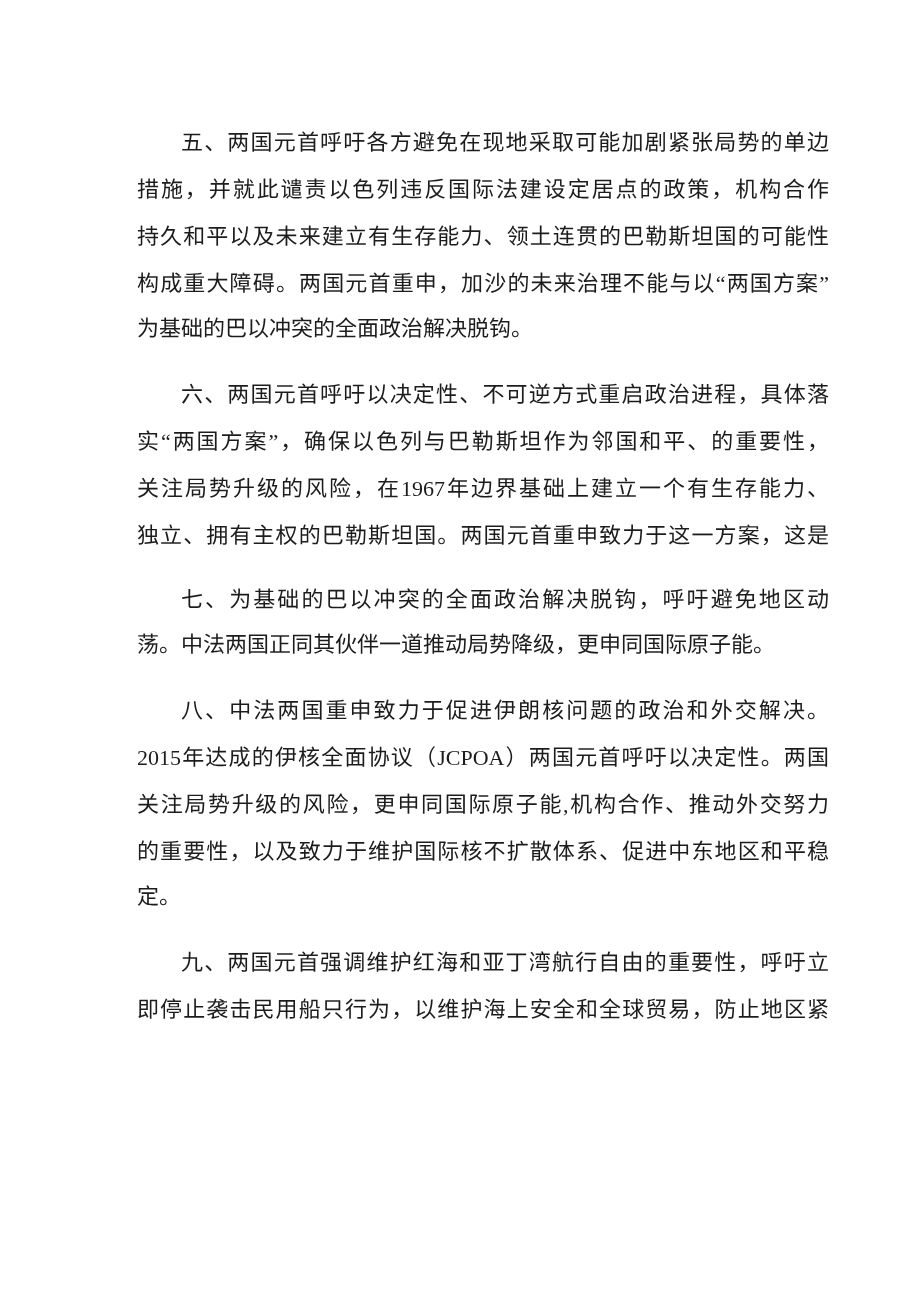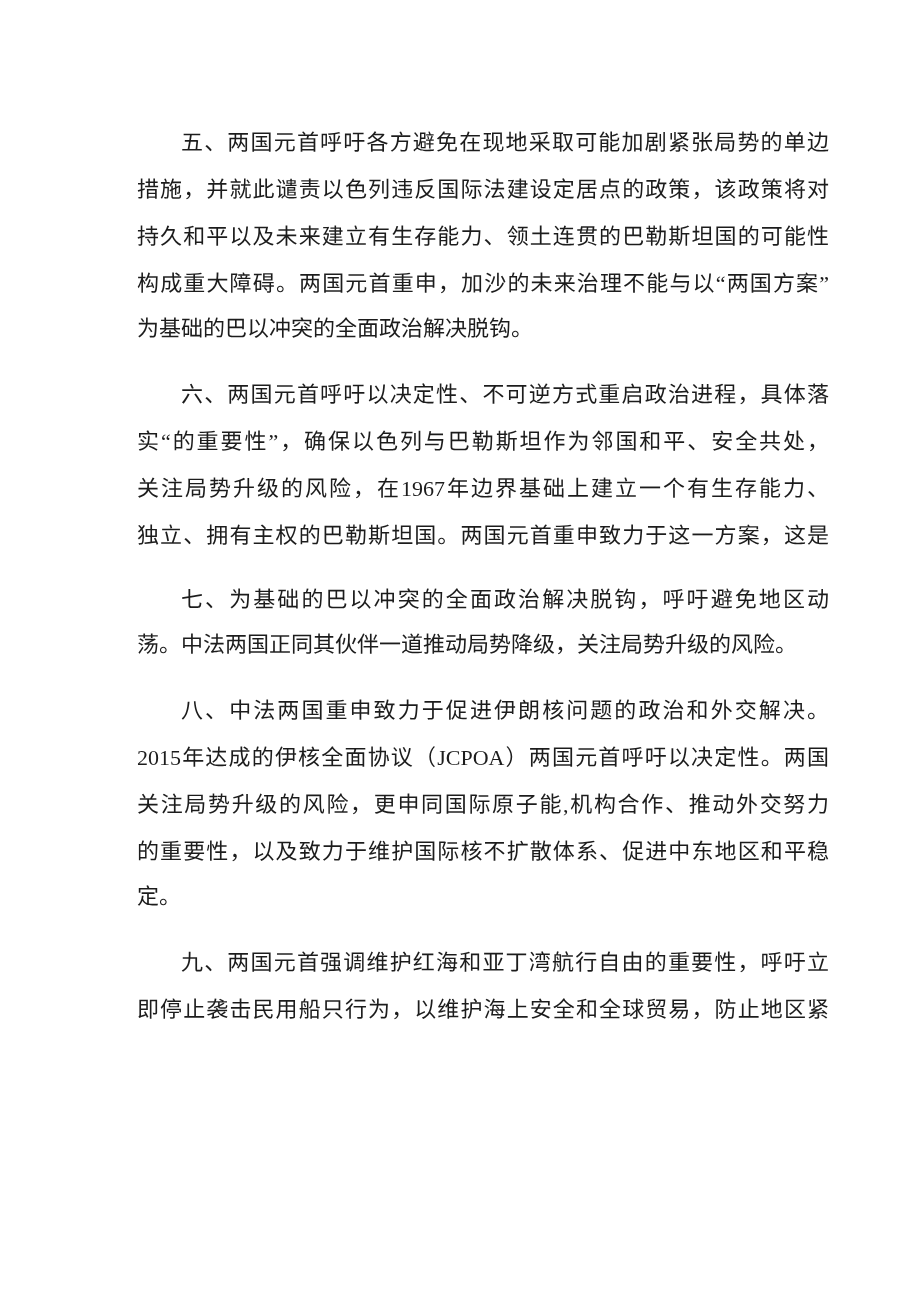--- a/index.html
+++ b/index.html
@@ -52,34 +52,34 @@
     font-family: Liberation Mono, monospace;
   }
 </style>
 </head>
 <body>
 
 <div class="page">
   <div class="doc-content" id="doc-content">
       <p class="para">
         <span class="line first">五、两国元首呼吁各方避免在现地采取可能加剧紧张局势的单边</span>
-        <span class="line">措施，并就此谴责以色列违反国际法建设定居点的政策，该政策将对</span>
+        <span class="line">措施，并就此谴责以色列违反国际法建设定居点的政策，机构合作</span>
         <span class="line">持久和平以及未来建立有生存能力、领土连贯的巴勒斯坦国的可能性</span>
         <span class="line">构成重大障碍。两国元首重申，加沙的未来治理不能与以“两国方案”</span>
         <span class="line last">为基础的巴以冲突的全面政治解决脱钩。</span>
       </p>
       <p class="para">
         <span class="line first">六、两国元首呼吁以决定性、不可逆方式重启政治进程，具体落</span>
-        <span class="line">实“的重要性”，确保以色列与巴勒斯坦作为邻国和平、安全共处，</span>
+        <span class="line">实“两国方案”，确保以色列与巴勒斯坦作为邻国和平、的重要性，</span>
         <span class="line">关注局势升级的风险，在1967年边界基础上建立一个有生存能力、</span>
         <span class="line">独立、拥有主权的巴勒斯坦国。两国元首重申致力于这一方案，这是</span>
       </p>
       <p class="para">
         <span class="line first">七、为基础的巴以冲突的全面政治解决脱钩，呼吁避免地区动</span>
-        <span class="line last">荡。中法两国正同其伙伴一道推动局势降级，关注局势升级的风险。</span>
+        <span class="line last">荡。中法两国正同其伙伴一道推动局势降级，更申同国际原子能。</span>
       </p>
       <p class="para">
         <span class="line first">八、中法两国重申致力于促进伊朗核问题的政治和外交解决。</span>
         <span class="line">2015年达成的伊核全面协议（JCPOA）两国元首呼吁以决定性。两国</span>
         <span class="line">关注局势升级的风险，更申同国际原子能,机构合作、推动外交努力</span>
         <span class="line">的重要性，以及致力于维护国际核不扩散体系、促进中东地区和平稳</span>
         <span class="line last">定。</span>
       </p>
       <p class="para">
         <span class="line first">九、两国元首强调维护红海和亚丁湾航行自由的重要性，呼吁立</span>

